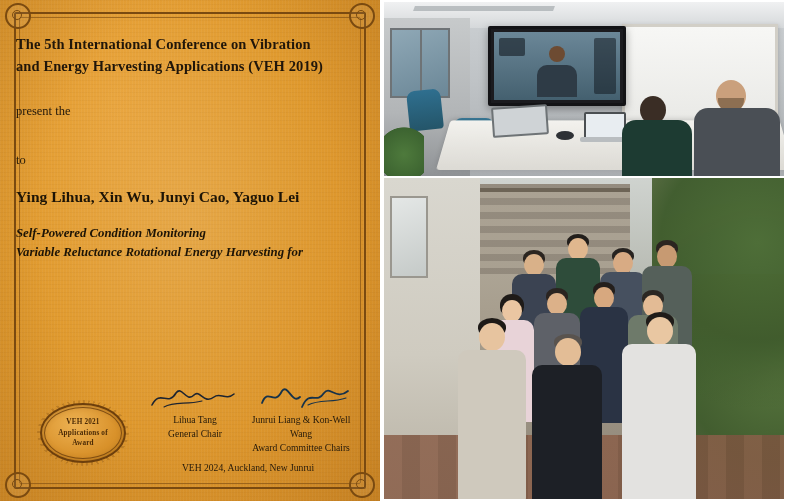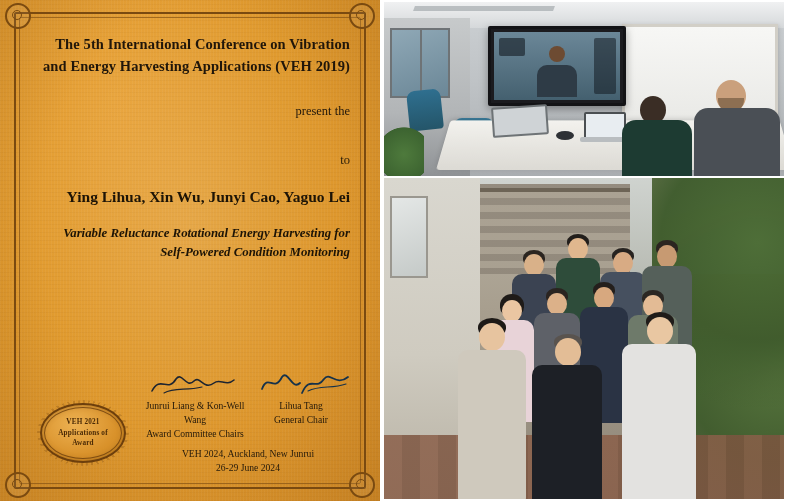--- a/index.html
+++ b/index.html
@@ -82,24 +82,24 @@
     border: 1px solid #7a4a10;
     border-radius: 50%;
   }
   .corner.tl { left: 5px;  top: 3px; }
   .corner.tr { right: 5px; top: 3px; }
   .corner.bl { left: 5px;  bottom: 3px; }
   .corner.br { right: 5px; bottom: 3px; }
 
   .cert-content {
     position: absolute;
-    left: 30px;
+    left: 16px;
     right: 30px;
     top: 34px;
-    text-align: right;
+    text-align: left;
     color: #2a1d08;
   }
   .cert-title {
     font-weight: bold;
     font-size: 14.5px;
     line-height: 1.5;
     letter-spacing: 0.1px;
     color: #20160a;
   }
   .cert-present {
@@ -418,22 +418,22 @@
 
       <div class="cert-present">present the</div>
 
 
       <div class="cert-to">to</div>
 
       <div class="cert-names">Ying Lihua, Xin Wu, Junyi Cao, Yaguo Lei</div>
 
 
       <div class="cert-paper">
+        <div>Self-Powered Condition Monitoring</div>
         <div>Variable Reluctance Rotational Energy Harvesting for</div>
-        <div>Self-Powered Condition Monitoring</div>
       </div>
     </div>
 
     <div class="seal">
       <div class="seal-rays"></div>
       <div class="seal-ring"></div>
       <div class="seal-ring2"></div>
       <div class="seal-text">
         <div>VEH 2021</div>
         <div>Applications of</div>
@@ -452,31 +452,30 @@
         <div class="sig-img">
           <svg width="92" height="26" viewBox="0 0 92 26" aria-hidden="true">
             <path d="M4 18 C10 2, 16 22, 24 6 C30 -2, 34 20, 42 12" fill="none" stroke="#16324a" stroke-width="1.8" stroke-linecap="round"></path>
             <path d="M44 22 C52 4, 58 20, 66 8 C72 0, 78 16, 90 6" fill="none" stroke="#16324a" stroke-width="1.8" stroke-linecap="round"></path>
             <path d="M50 20 C62 14, 74 18, 88 13" fill="none" stroke="#16324a" stroke-width="1.1" stroke-linecap="round"></path>
           </svg>
         </div>
       </div>
       <div class="sign-names">
         <div>
+          <div>Lihua Tang</div>
+          <div>General Chair</div>
+        </div>
+        <div>
           <div>Junrui Liang &amp; Kon-Well Wang</div>
           <div>Award Committee Chairs</div>
         </div>
-        <div>
-          <div>Lihua Tang</div>
-          <div>General Chair</div>
-        </div>
       </div>
       <div class="sign-footer">
         <div>VEH 2024, Auckland, New Junrui</div>
-        <div>26-29 June 2024</div>
       </div>
     </div>
   </div>
 
   <div class="photos">
 
     <div class="photo photo-top">
       <div class="room">
         <div class="room-ceiling">
           <div class="room-ceiling-beam"></div>

